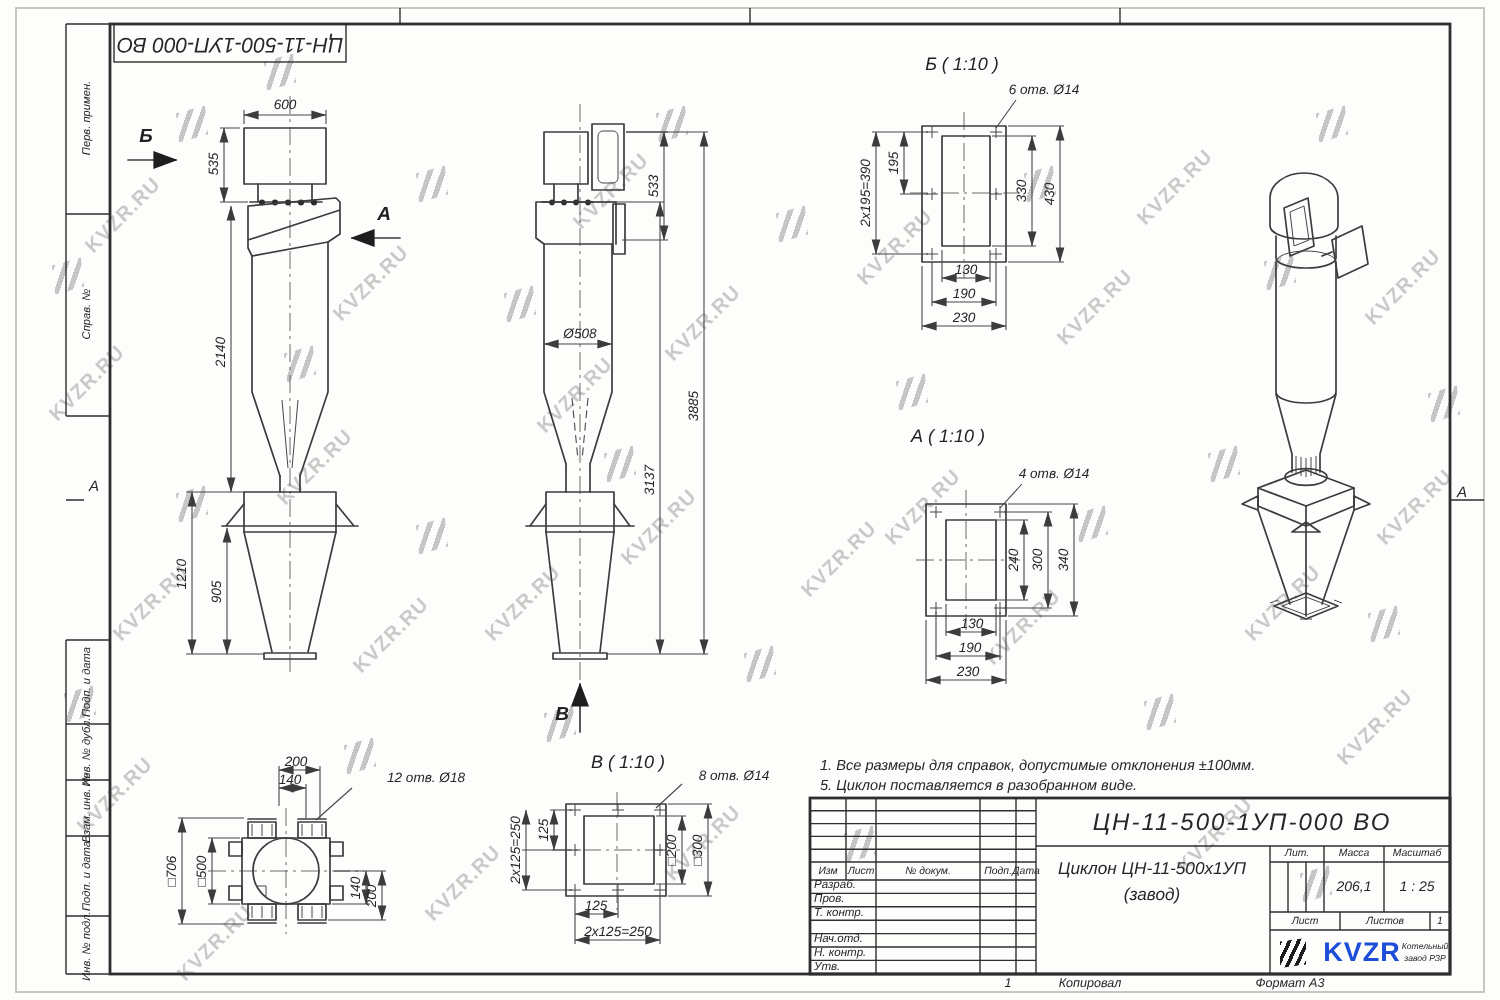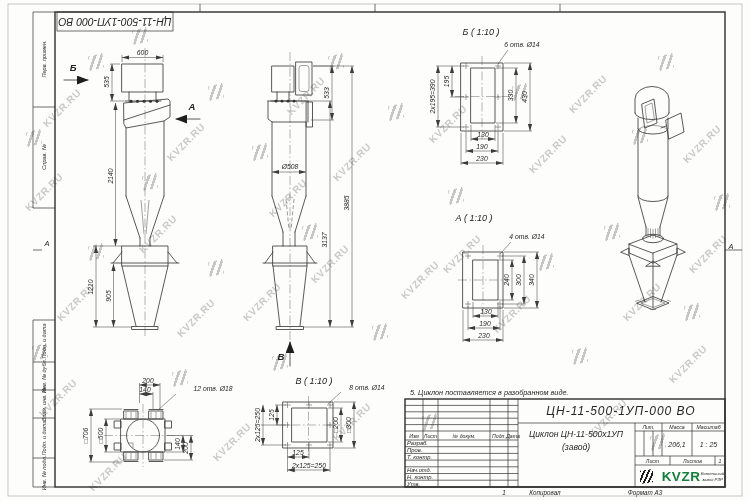--- a/index.html
+++ b/index.html
@@ -21,21 +21,21 @@
   .f-stamp{font-size:10.5px;}
   .f-margin{font-size:5.6px;}
   .f-zone{font-size:7.5px;}
   .f-note{font-size:7.3px;}
   .f-doc{font-size:12px;letter-spacing:1px;}
   .f-name{font-size:8.6px;}
   .f-tbs{font-size:5.2px;}
   .f-tbr{font-size:5.8px;}
   .f-val{font-size:7px;}
   .f-foot{font-size:6.3px;}
-  .f-logo{font-size:13.5px;font-weight:800;font-style:normal;letter-spacing:.5px;color:#15803d;}
+  .f-logo{font-size:13.5px;font-weight:800;font-style:normal;letter-spacing:.5px;color:#1d4ed8;}
   .f-co{font-size:4.3px;}
   .tb-logo-icon{position:absolute;z-index:3;width:13px;height:15px;
         background:repeating-linear-gradient(115deg,#1d1d1d 0 1.8px,transparent 1.8px 4.1px);
         clip-path:polygon(0 12%,100% 0,100% 88%,0 100%);}
   
   .ln{stroke:#3c3c3c;stroke-width:.85;fill:none;stroke-linejoin:round;stroke-linecap:round;}
   .lt{stroke:#474747;stroke-width:.5;fill:none;}
   .dm{stroke:#474747;stroke-width:.55;fill:none;}
   .cl{stroke:#5a5a5a;stroke-width:.45;fill:none;stroke-dasharray:9 2.5 1.5 2.5;}
   .hd{stroke:#4a4a4a;stroke-width:.55;fill:none;stroke-dasharray:4 2.2;}
@@ -346,20 +346,21 @@
   <div class="ht vrt f-margin" style="left:44px;top:59px;">Перв. примен.</div>
   <div class="ht vrt f-margin" style="left:44px;top:157px;">Справ. №</div>
   <div class="ht vrt f-margin" style="left:44px;top:341px;">Подп. и дата</div>
   <div class="ht vrt f-margin" style="left:44px;top:376px;">Инв. № дубл.</div>
   <div class="ht vrt f-margin" style="left:44px;top:404px;">Взам. инв. №</div>
   <div class="ht vrt f-margin" style="left:44px;top:438px;">Подп. и дата</div>
   <div class="ht vrt f-margin" style="left:44px;top:472.5px;">Инв. № подл.</div>
   <div class="ht ctr f-zone" style="left:47px;top:243px;">А</div>
   <div class="ht ctr f-zone" style="left:731px;top:246px;">А</div>
 
+  <div class="ht f-note" style="left:410px;top:378px;">1. Все размеры для справок, допустимые отклонения ±100мм.</div>
   <div class="ht f-note" style="left:410px;top:388px;">5. Циклон поставляется в разобранном виде.</div>
 
   <div class="ht ctr f-doc" style="left:621px;top:411px;">ЦН-11-500-1УП-000 ВО</div>
   <div class="ht ctr f-name" style="left:576px;top:434px;">Циклон ЦН-11-500х1УП</div>
   <div class="ht ctr f-name" style="left:576px;top:447px;">(завод)</div>
   <div class="ht ctr f-tbs" style="left:414px;top:435.5px;">Изм</div>
   <div class="ht ctr f-tbs" style="left:430.5px;top:435.5px;">Лист</div>
   <div class="ht ctr f-tbs" style="left:464px;top:435.5px;">№ докум.</div>
   <div class="ht ctr f-tbs" style="left:499px;top:435.5px;">Подп.</div>
   <div class="ht ctr f-tbs" style="left:513px;top:435.5px;">Дата</div>

